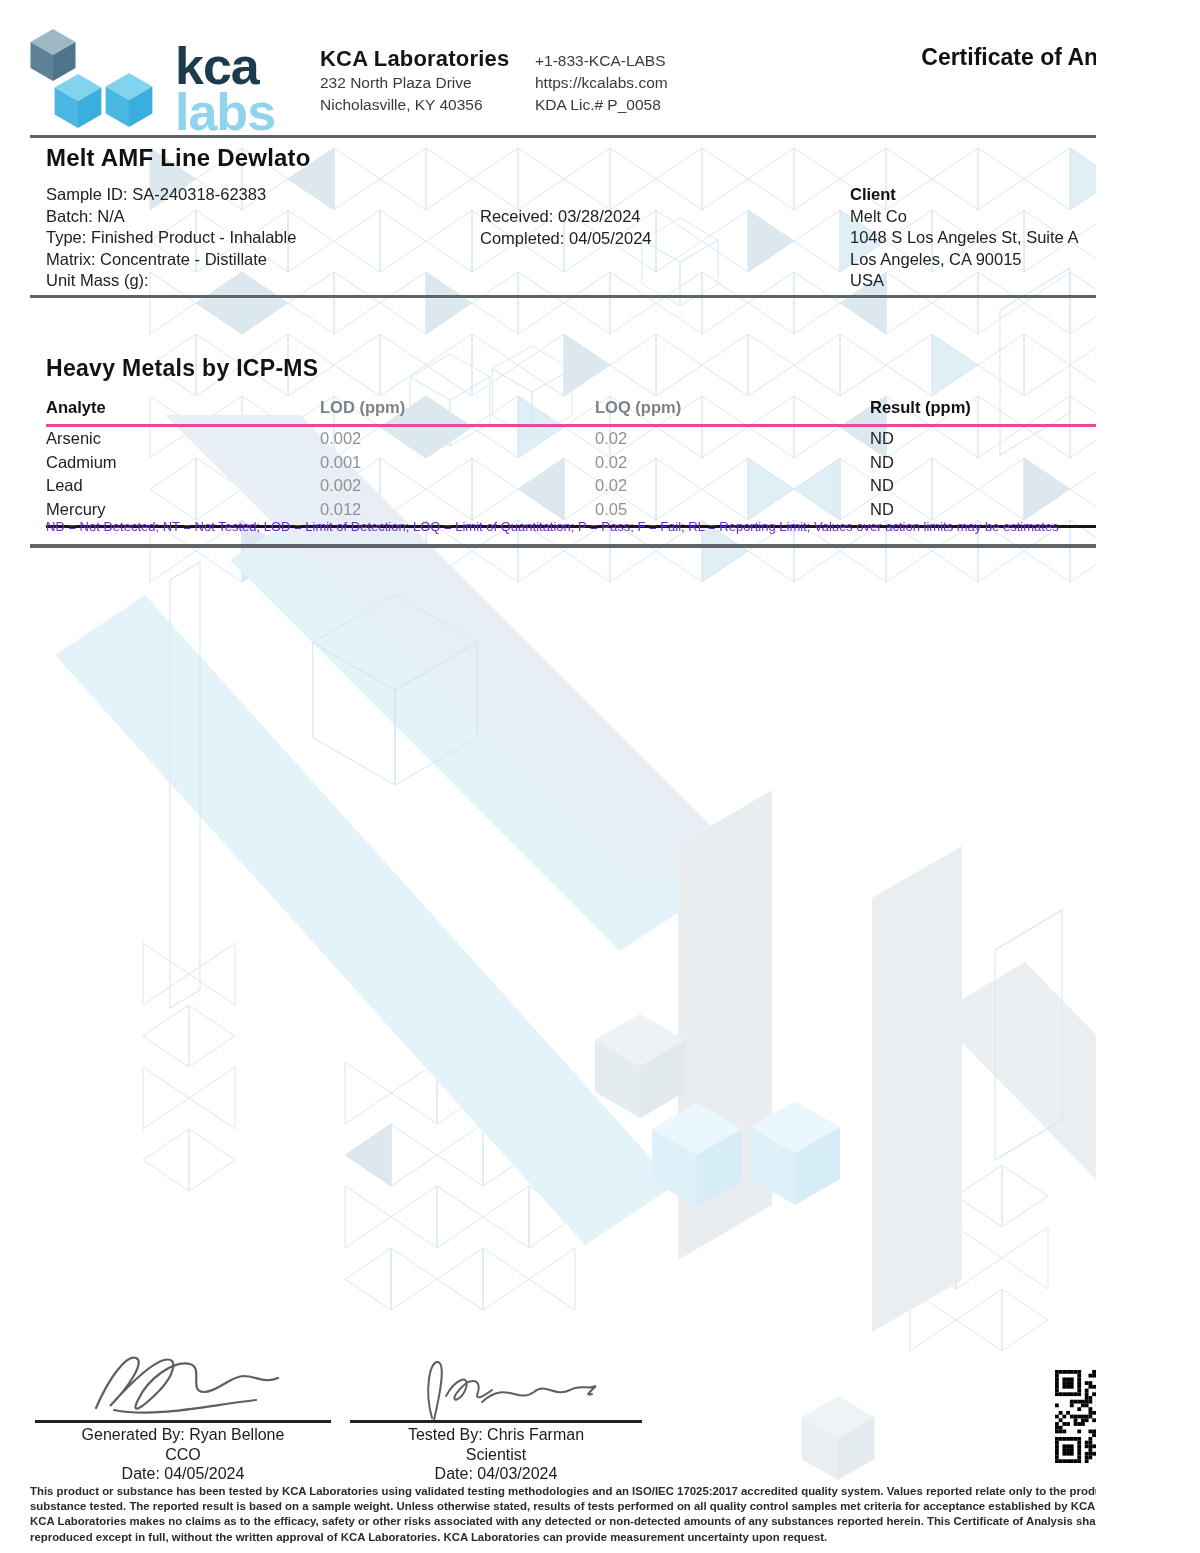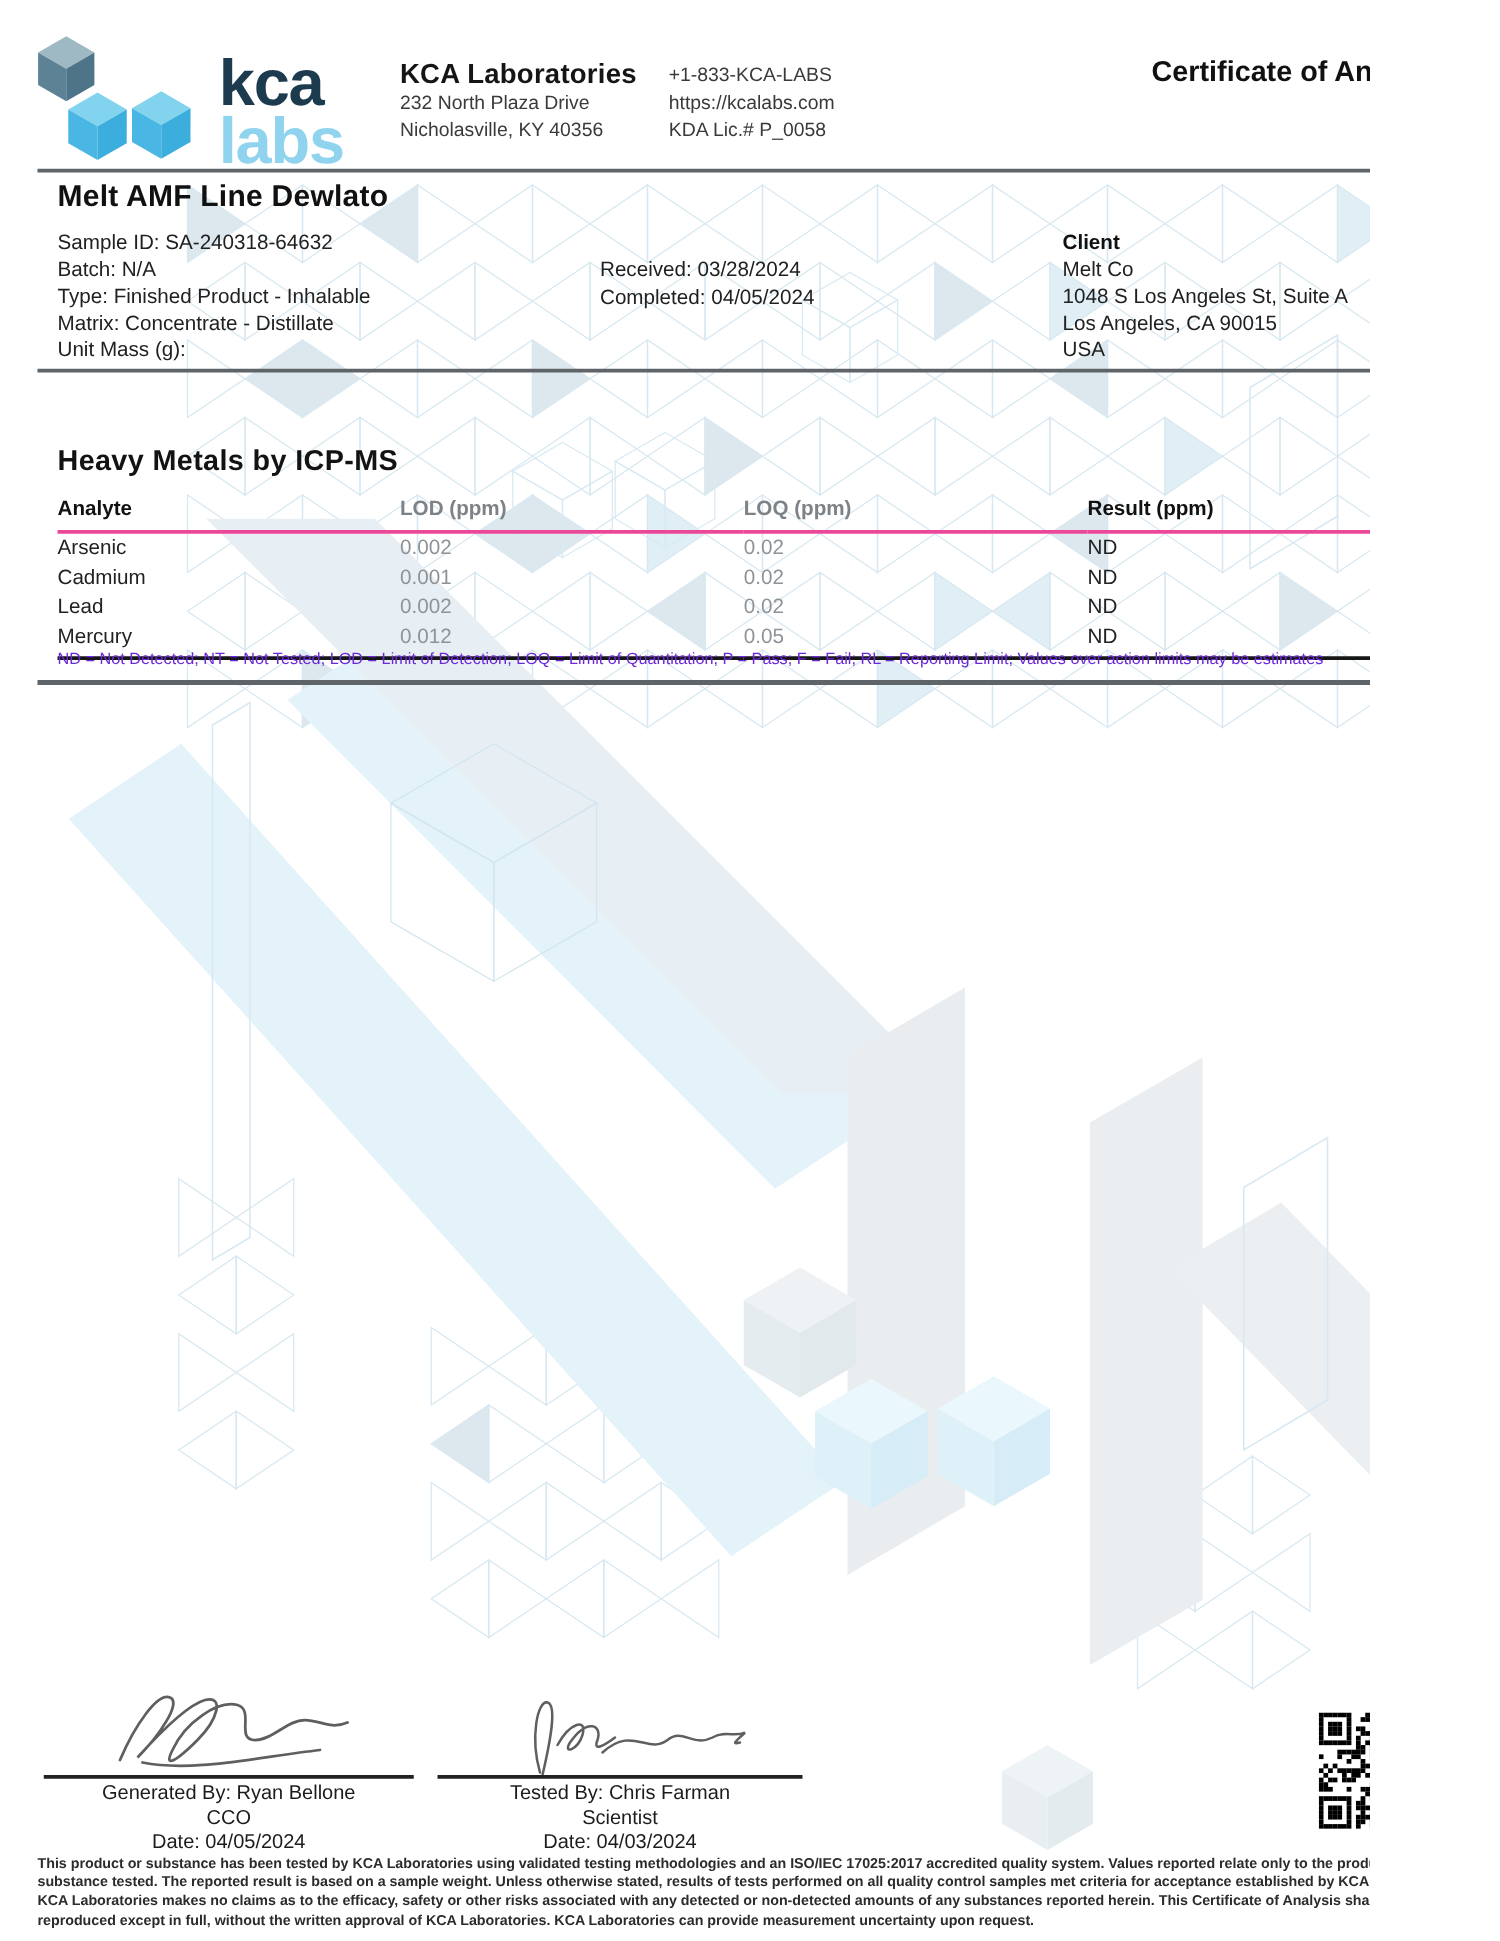--- a/index.html
+++ b/index.html
@@ -293,21 +293,21 @@
   <div class="abs lab-line" style="left:535px;top:94px;">KDA Lic.# P_0058</div>
 
   <div class="abs doc-title" style="left:760px;top:44px;width:402px;">Certificate of Analysis</div>
   <div class="abs page-ind" style="left:960px;top:108px;width:202px;">2 of 6</div>
 
   <div class="rule" style="left:30px;top:135px;width:1148px;"></div>
 
   <div class="abs sample-title" style="left:46px;top:144px;">Melt AMF Line Dewlato</div>
 
   <div class="abs" style="left:46px;top:184px;">
-    <div class="info-line">Sample ID: SA-240318-64632</div>
+    <div class="info-line">Sample ID: SA-240318-62383</div>
     <div class="info-line">Batch: N/A</div>
     <div class="info-line">Type: Finished Product - Inhalable</div>
     <div class="info-line">Matrix: Concentrate - Distillate</div>
     <div class="info-line">Unit Mass (g):</div>
   </div>
 
   <div class="abs" style="left:480px;top:206px;">
     <div class="info-line">Received: 03/28/2024</div>
     <div class="info-line">Completed: 04/05/2024</div>
   </div>

